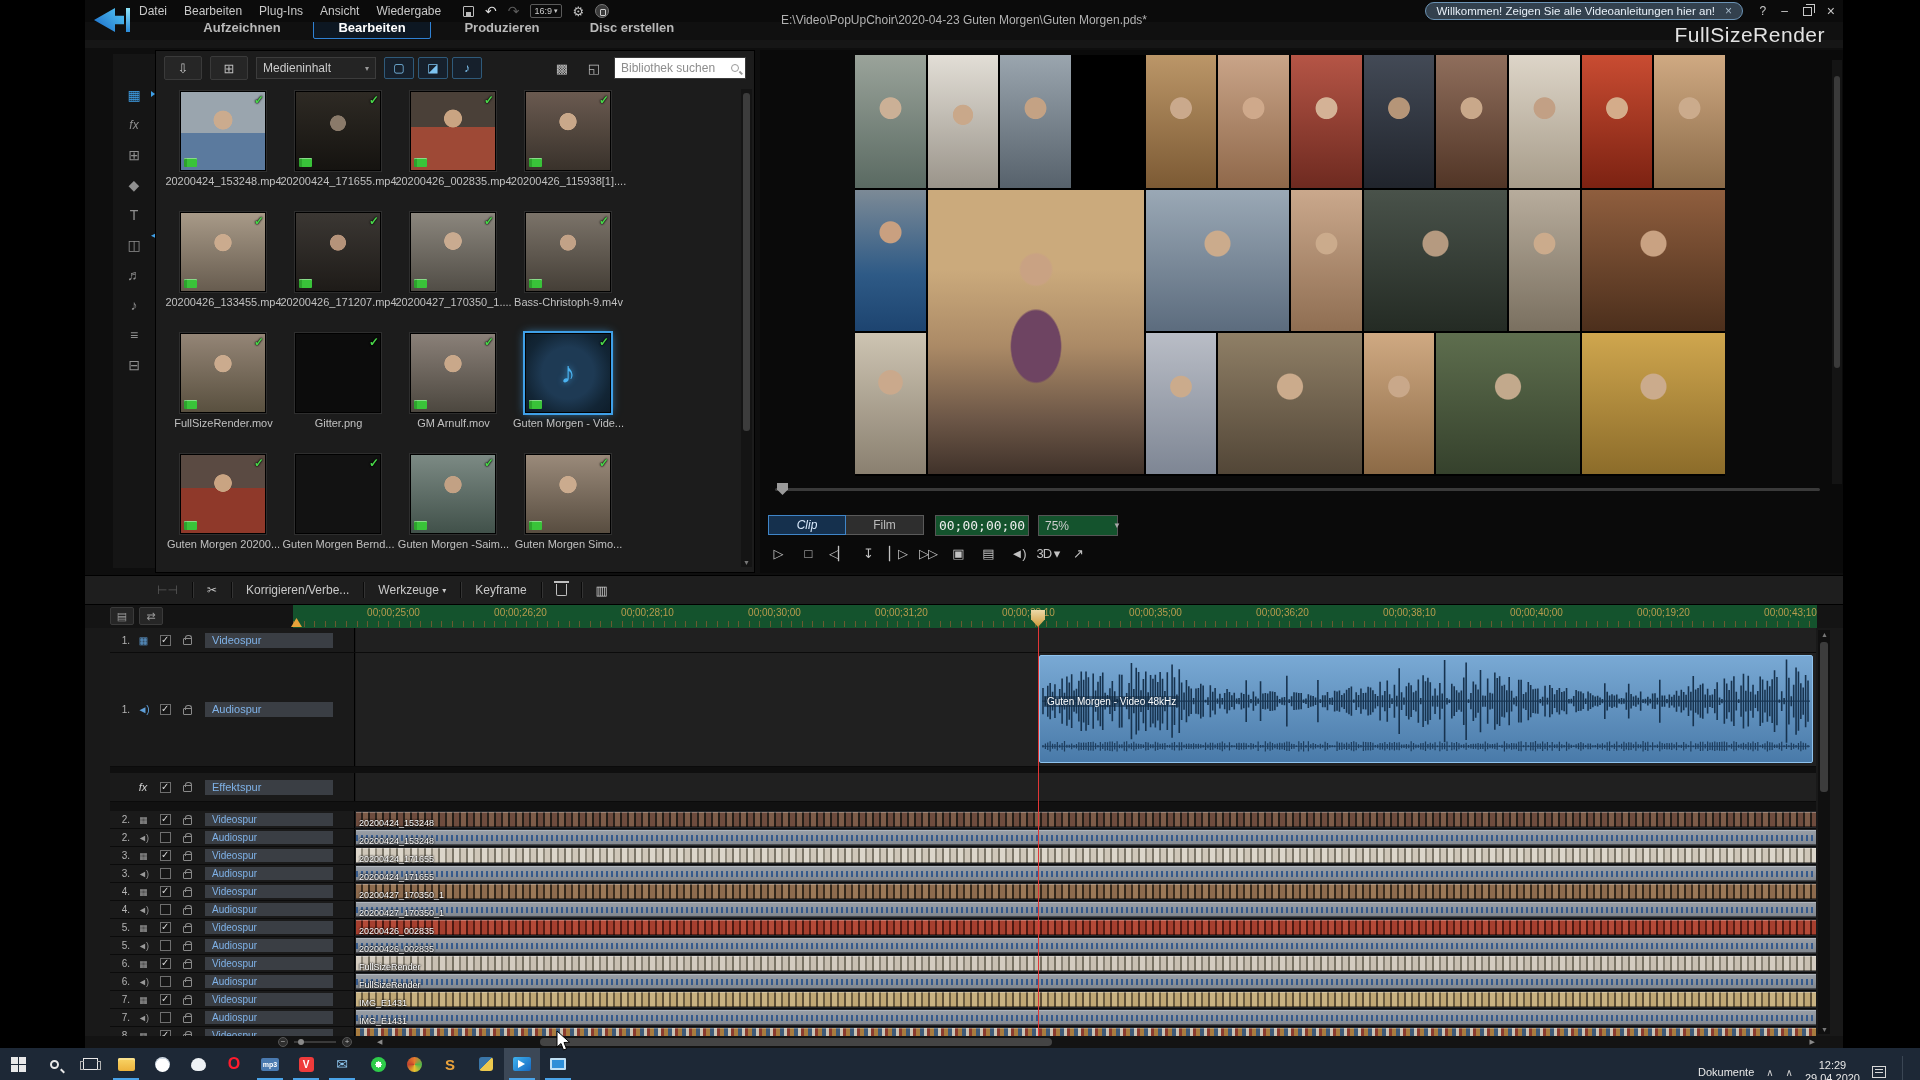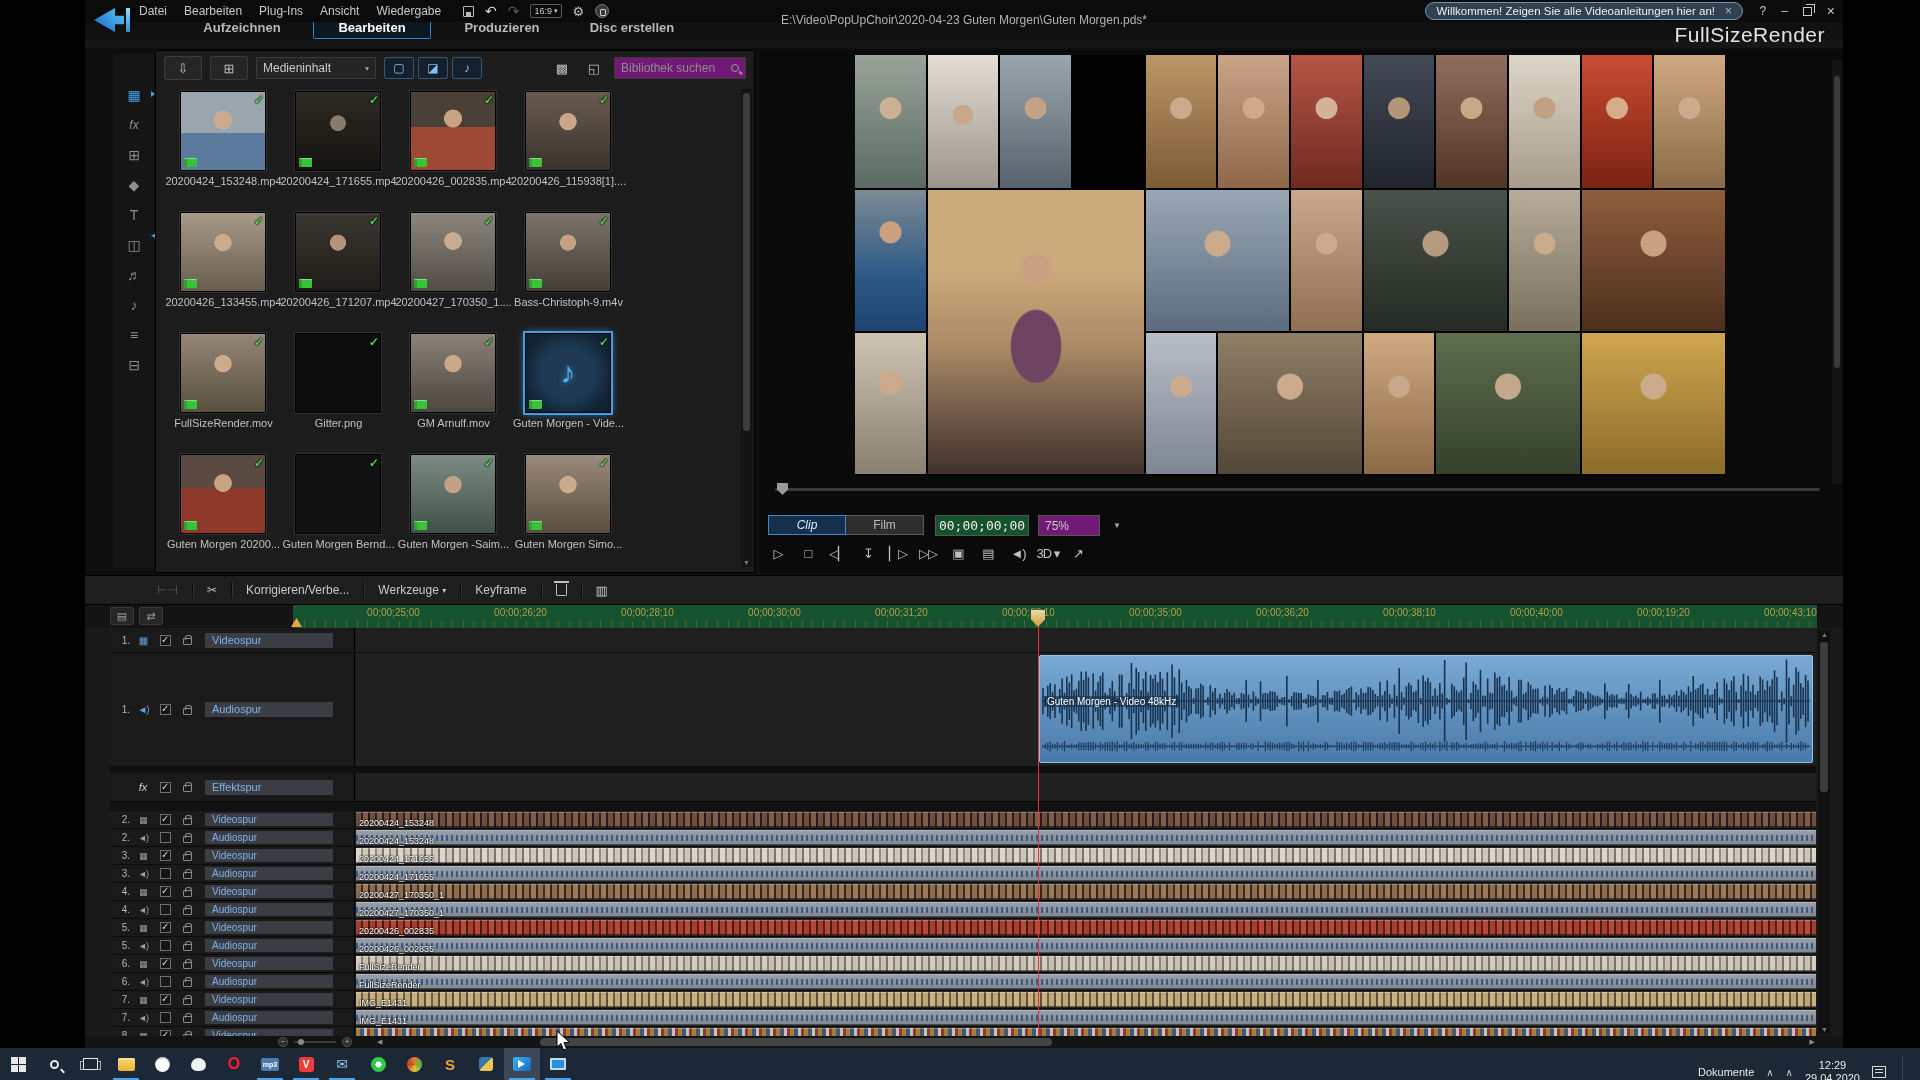--- a/index.html
+++ b/index.html
@@ -46,21 +46,21 @@
   .collapse-arrow{position:absolute;left:66px;top:182px;color:#3fa0e8;font-size:9px;}
 
   
   .library{position:absolute;left:70px;top:2px;width:600px;height:523px;background:#1c1c1c;border:1px solid #000;}
   .lib-toolbar{height:34px;display:flex;align-items:center;gap:8px;padding:0 8px;}
   .lib-btn{min-width:38px;height:24px;background:#262626;border:1px solid #3a3a3a;border-radius:2px;color:#bdbdbd;display:flex;align-items:center;justify-content:center;font-size:13px;}
   .dd{width:120px;height:22px;background:#242424;border:1px solid #3c3c3c;font-size:12px;color:#ccc;display:flex;justify-content:space-between;align-items:center;padding:0 6px;}
   .fbtn{width:30px;height:22px;background:#16202c;border:1px solid #2f5a7a;border-radius:2px;color:#7ec3f0;display:flex;align-items:center;justify-content:center;font-size:12px;}
   .lib-spacer{flex:1;}
   .ghost{background:none;border:none;min-width:24px;}
-  .search{width:132px;height:22px;background:#701a75;border:1px solid #3a3a3a;display:flex;align-items:center;justify-content:space-between;padding:0 6px;color:#8d8d8d;font-size:12px;}
+  .search{width:132px;height:22px;background:#ffffff;border:1px solid #3a3a3a;display:flex;align-items:center;justify-content:space-between;padding:0 6px;color:#8d8d8d;font-size:12px;}
   .mag{width:8px;height:8px;border:1.5px solid #9a9a9a;border-radius:50%;position:relative;display:inline-block;}
   .mag::after{content:"";position:absolute;left:7px;top:7px;width:4px;height:1.5px;background:#9a9a9a;transform:rotate(45deg);}
   .lib-grid{position:absolute;left:10px;top:38px;display:grid;grid-template-columns:repeat(4,115px);grid-auto-rows:121px;}
   .cell{position:relative;width:115px;}
   .thumb{position:absolute;left:14px;top:2px;width:86px;height:80px;border:1px solid #000;box-shadow:0 0 0 1px #2e2e2e;}
   .cell.selected .thumb{box-shadow:0 0 0 2px #3fa0e8,0 0 9px rgba(63,160,232,.8);}
   .cell .name{position:absolute;top:86px;left:-4px;right:-4px;text-align:center;font-size:11px;color:#c0c0c0;white-space:nowrap;overflow:hidden;}
   .check{position:absolute;top:1px;right:1px;color:#49d849;font-weight:bold;font-size:12px;text-shadow:0 0 2px #000,0 0 2px #000;z-index:2;}
   .vbadge{display:none;position:absolute;left:3px;bottom:3px;width:13px;height:9px;border-radius:1px;background:linear-gradient(90deg,#2da32d 0 3px,#39c339 3px);box-shadow:inset 0 1px rgba(255,255,255,.4);z-index:2;}
   .cell.badge-on .vbadge{display:block;}
@@ -76,21 +76,21 @@
   .tile{min-width:0;min-height:0;}
   .seekbar{position:absolute;left:15px;top:432px;width:1045px;height:14px;}
   .seekbar .groove{position:absolute;left:0;right:0;top:6px;height:3px;background:#3a3a3a;border-radius:2px;}
   .seekbar .smark{position:absolute;left:2px;top:1px;width:11px;height:12px;background:#9a9a9a;clip-path:polygon(0 0,100% 0,100% 55%,50% 100%,0 55%);}
   .pv-controls{position:absolute;left:0;top:460px;width:100%;height:60px;}
   .clipfilm{position:absolute;left:8px;top:5px;display:flex;}
   .cf-btn{width:78px;height:20px;font-size:12px;display:flex;align-items:center;justify-content:center;}
   .cf-btn.on{color:#d7e8fa;background:#15304d;border:1px solid #3f85c8;font-style:italic;}
   .cf-btn.off{color:#bbb;background:#2e2e2e;border:1px solid #5a5a5a;border-left:none;}
   .timecode{position:absolute;left:175px;top:5px;width:94px;height:21px;border:1px solid #555;background:#14532d;color:#eee;font-family:"DejaVu Sans Mono",monospace;font-size:13px;text-align:center;line-height:19px;}
-  .zoomsel{position:absolute;left:278px;top:5px;width:62px;height:21px;border:1px solid #555;background:#701a75;color:#ccc;font-size:12px;display:flex;align-items:center;justify-content:space-between;padding:0 6px;gap:44px;}
+  .zoomsel{position:absolute;left:278px;top:5px;width:80px;height:21px;border:1px solid #555;background:#14532d;color:#ccc;font-size:12px;display:flex;align-items:center;justify-content:space-between;padding:0 6px;gap:44px;}
   .zoomsel .car{font-size:8px;color:#aaa;}
   .transport{position:absolute;left:6px;top:33px;display:flex;gap:6px;align-items:center;}
   .tp-btn{min-width:24px;height:20px;display:flex;align-items:center;justify-content:center;color:#c2c2c2;font-size:13px;letter-spacing:-1px;}
   .pv-scroll{position:absolute;right:1px;top:10px;width:10px;height:424px;background:#141414;}
   .pv-scroll .sthumb{position:absolute;left:2px;top:16px;width:6px;height:292px;background:#3a3a3a;border-radius:3px;}
 
   
   .tl-toolbar{position:absolute;left:0;top:575px;width:1758px;height:30px;background:#1e1e1e;border-top:1px solid #000;border-bottom:1px solid #000;display:flex;align-items:center;font-size:12px;color:#c9c9c9;}
   .tt-item{display:flex;align-items:center;justify-content:center;padding:0 14px;height:20px;}
   .tt-sep{width:1px;height:16px;background:#0a0a0a;box-shadow:1px 0 0 #333;}

